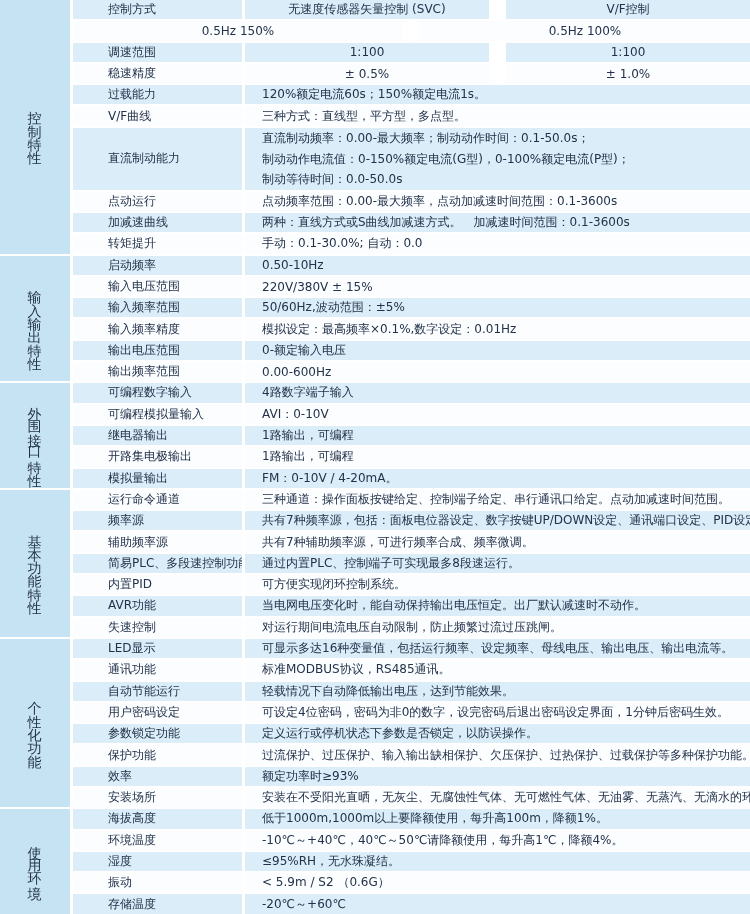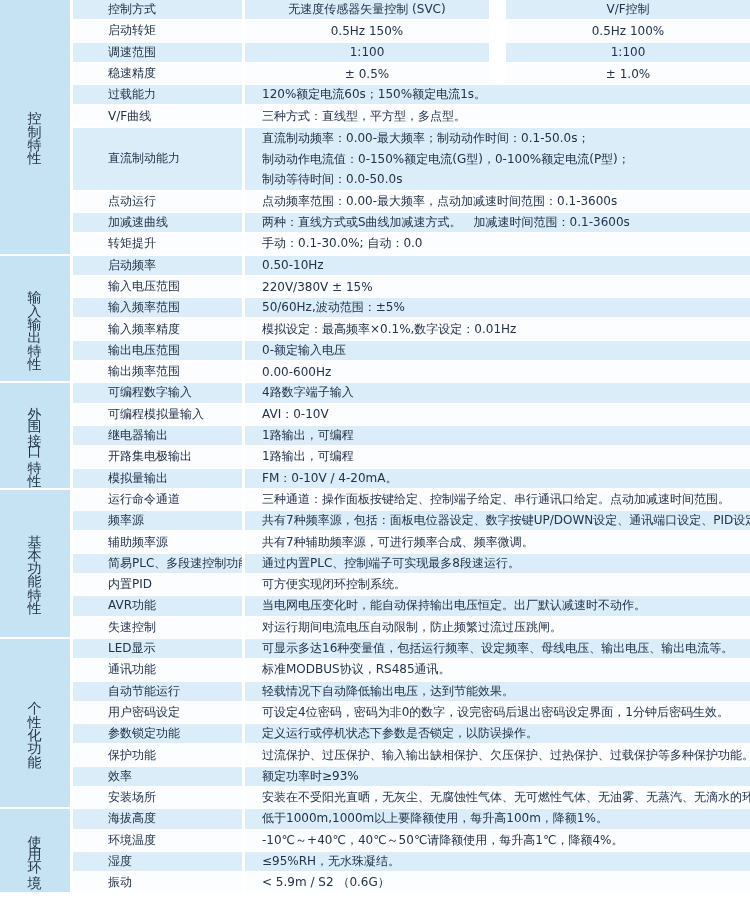--- a/index.html
+++ b/index.html
@@ -54,21 +54,20 @@
       </div>
       <div class="rows">
         <div class="row">
           <div class="cell param bg-a">控制方式</div>
           <div class="vsplit">
             <div class="vhalf bg-a">无速度传感器矢量控制 (SVC)</div>
             <div class="vhalf bg-a">V/F控制</div>
           </div>
         </div>
         <div class="row">
-          <div class="cell param bg-b">启动转矩</div>
           <div class="vsplit">
             <div class="vhalf bg-b">0.5Hz 150%</div>
             <div class="vhalf bg-b">0.5Hz 100%</div>
           </div>
         </div>
         <div class="row">
           <div class="cell param bg-a">调速范围</div>
           <div class="vsplit">
             <div class="vhalf bg-a">1:100</div>
             <div class="vhalf bg-a">1:100</div>
@@ -257,15 +256,19 @@
           <div class="cell value bg-b">-10℃～+40℃，40℃～50℃请降额使用，每升高1℃，降额4%。</div>
         </div>
         <div class="row">
           <div class="cell param bg-a">湿度</div>
           <div class="cell value bg-a">≤95%RH，无水珠凝结。</div>
         </div>
         <div class="row">
           <div class="cell param bg-b">振动</div>
           <div class="cell value bg-b">&lt; 5.9m / S2 （0.6G）</div>
         </div>
+        <div class="row">
+          <div class="cell param bg-a">存储温度</div>
+          <div class="cell value bg-a">-20℃～+60℃</div>
+        </div>
       </div>
     </div>
   </div>
 
 </body></html>

